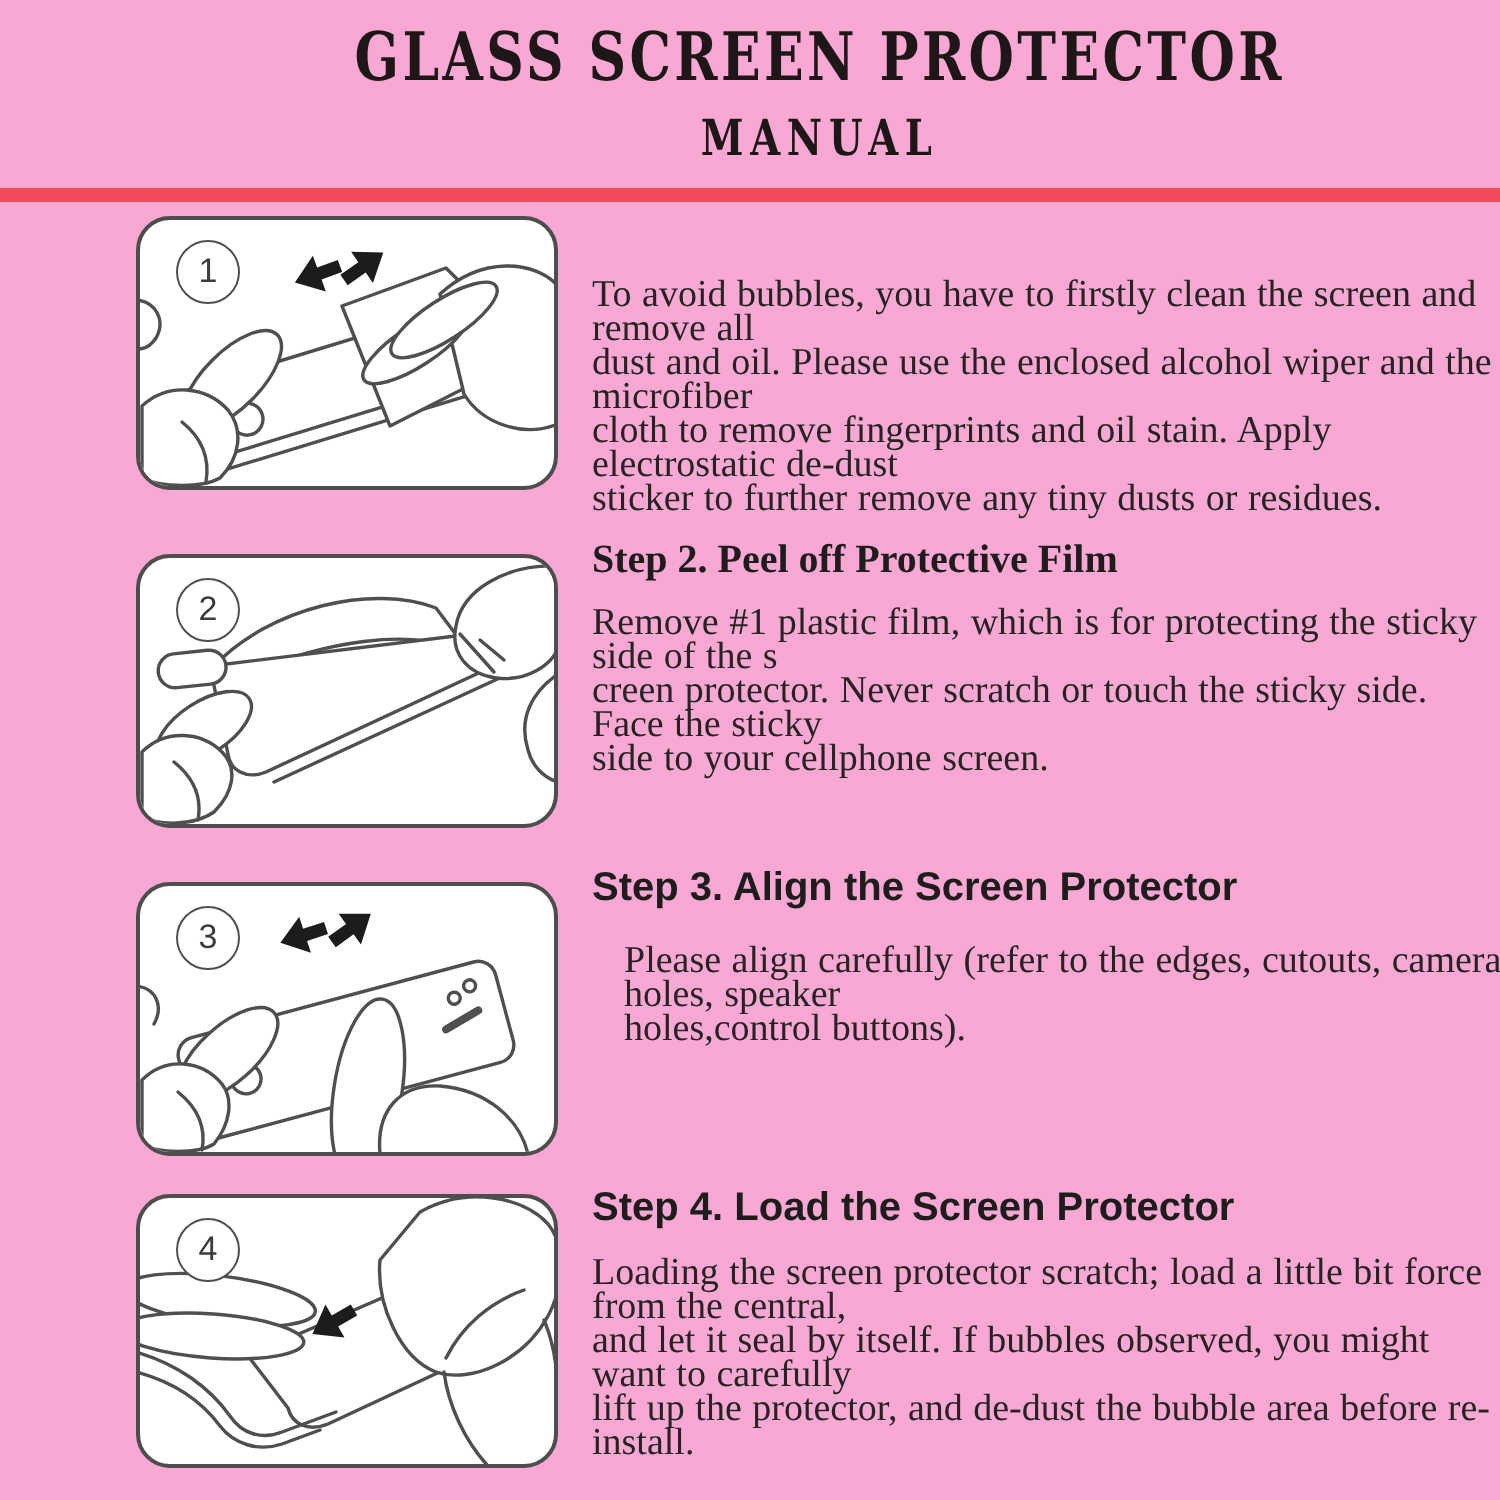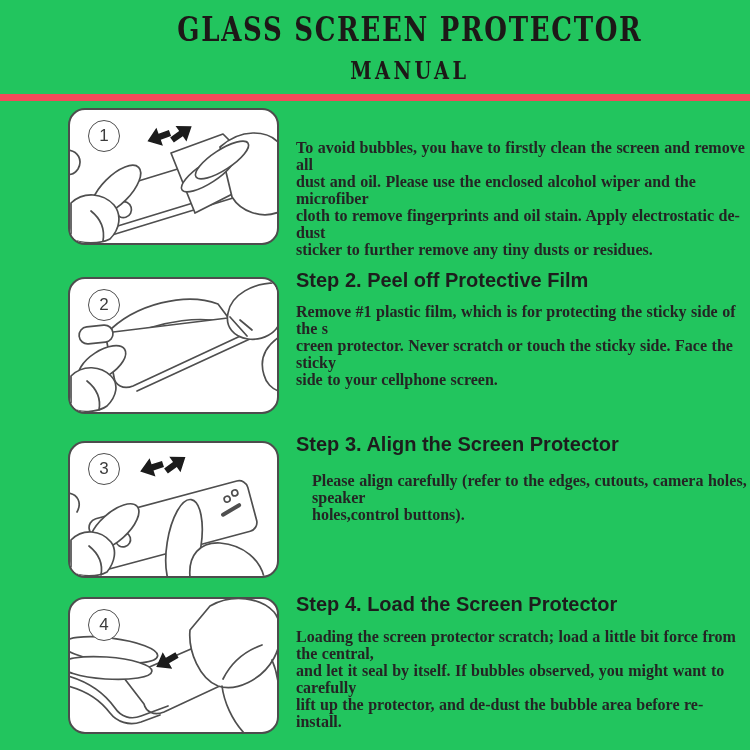--- a/index.html
+++ b/index.html
@@ -1,16 +1,16 @@
 <!DOCTYPE html>
 <html><head>
 <meta charset="utf-8">
 <style>
   html,body{margin:0;padding:0;background:#fff;}
-  #page{position:relative;width:750px;height:750px;background:#22c55e;overflow:hidden;
+  #page{position:relative;width:750px;height:750px;background:#f9a8d4;overflow:hidden;
         font-family:"Liberation Sans",sans-serif;}
 
   
   .title-wrap{position:absolute;top:10px;left:70px;right:0;text-align:center;color:#1d1817;}
   .title-line1,.title-line2{display:block;font-family:"DejaVu Serif",serif;font-weight:bold;
         white-space:nowrap;}
   .title-line1 span,.title-line2 span{display:inline-block;transform:scaleX(0.84) scaleY(1.08);}
   .title-line1{font-size:31px;line-height:38px;letter-spacing:2px;}
   .title-line2{font-size:23px;line-height:40px;letter-spacing:4px;margin-top:2px;}
 
@@ -19,25 +19,25 @@
   
   .illus-box{position:absolute;left:68px;width:207px;height:133px;border:2px solid #4d4d4d;
         border-radius:17px;background:#fff;overflow:hidden;}
   .illus-box svg{position:absolute;left:0;top:0;width:100%;height:100%;}
   .num-badge{position:absolute;left:18px;top:10px;width:30px;height:30px;border:1.7px solid #4f4f4f;
         border-radius:50%;background:#fff;display:flex;align-items:center;justify-content:center;
         font-size:17px;color:#3c3c3c;z-index:2;}
   .step-head{position:absolute;left:296px;width:452px;font-size:20px;font-weight:bold;
         color:#1d1d1d;line-height:24px;}
   .step-body{position:absolute;left:296px;width:452px;font-family:"Liberation Serif",serif;
-        font-size:16px;line-height:17px;color:#242424;white-space:pre-line;word-spacing:0.5px;font-weight:bold;}
+        font-size:19px;line-height:17px;color:#242424;white-space:pre-line;word-spacing:0.5px;}
 
   
   #box1{top:108px;} #head1{top:102px;} #body1{top:139px;}
-  #box2{top:277px;} #head2{top:268px;} #body2{top:303px;}
+  #box2{top:277px;} #head2{top:268px;font-family:Liberation Serif, serif;} #body2{top:303px;}
   #box3{top:441px;} #head3{top:432px;} #body3{top:472px;margin-left:16px;}
   #box4{top:597px;} #head4{top:592px;} #body4{top:628px;}
 
   
   .art path,.art rect,.art ellipse,.art circle,.art polygon{
         stroke:#4f4f4f;stroke-width:1.7;fill:#fff;stroke-linecap:round;stroke-linejoin:round;}
   .art .ln{fill:none !important;}
   .art line{stroke:#4f4f4f;stroke-width:1.7;stroke-linecap:round;}
   .art .slot{stroke-width:4;}
   .arr{fill:#1c1c1c !important;stroke:none !important;}

